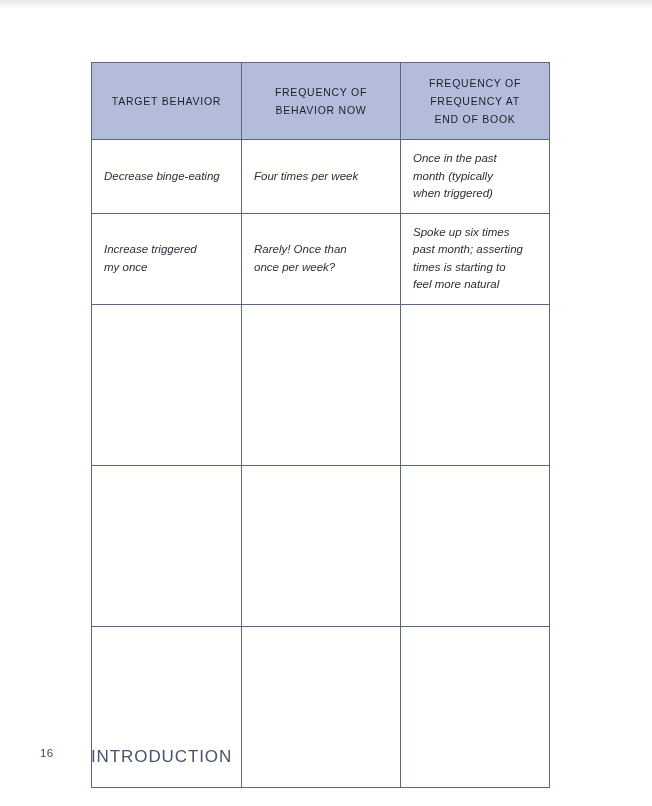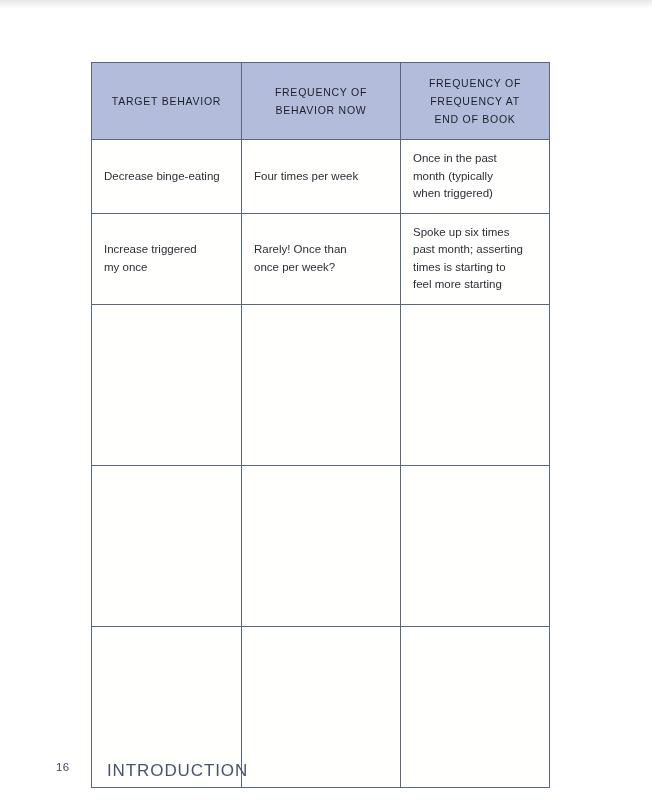--- a/index.html
+++ b/index.html
@@ -62,39 +62,39 @@
     font-size: 10.5px;
     letter-spacing: 0.75px;
     color: #1c1f26;
     line-height: 18px;
     padding: 4px 8px;
   }
   .hdr-line { display: block; }
 
   .goal-table tbody td {
     background: #fffffd;
+    font-style: italic;
     font-size: 11.5px;
     line-height: 17.5px;
     color: #2b2f36;
     padding: 10px 12px;
     vertical-align: middle;
   }
   .goal-table tbody tr.filled td { height: 48px; }
   .goal-table tbody tr.blank td { height: 140px; }
 
   .cell-line { display: block; white-space: nowrap; }
 
   
   .page-footer {
     position: absolute;
-    left: 16px;
+    left: 0;
     top: 747px;
     width: 600px;
     height: 20px;
-    margin-top: 14px;
   }
   .footer-page-number {
     position: absolute;
     left: 40px;
     top: 0;
     font-size: 11.5px;
     letter-spacing: 0.4px;
     color: #3f4a63;
   }
   .footer-section-label {
@@ -155,21 +155,21 @@
             <span class="cell-line">my once</span>
           </td>
           <td>
             <span class="cell-line">Rarely! Once than</span>
             <span class="cell-line">once per week?</span>
           </td>
           <td>
             <span class="cell-line">Spoke up six times</span>
             <span class="cell-line">past month; asserting</span>
             <span class="cell-line">times is starting to</span>
-            <span class="cell-line">feel more starting</span>
+            <span class="cell-line">feel more natural</span>
           </td>
         </tr>
         <tr class="blank">
           <td></td>
           <td></td>
           <td></td>
         </tr>
         <tr class="blank">
           <td></td>
           <td></td>

